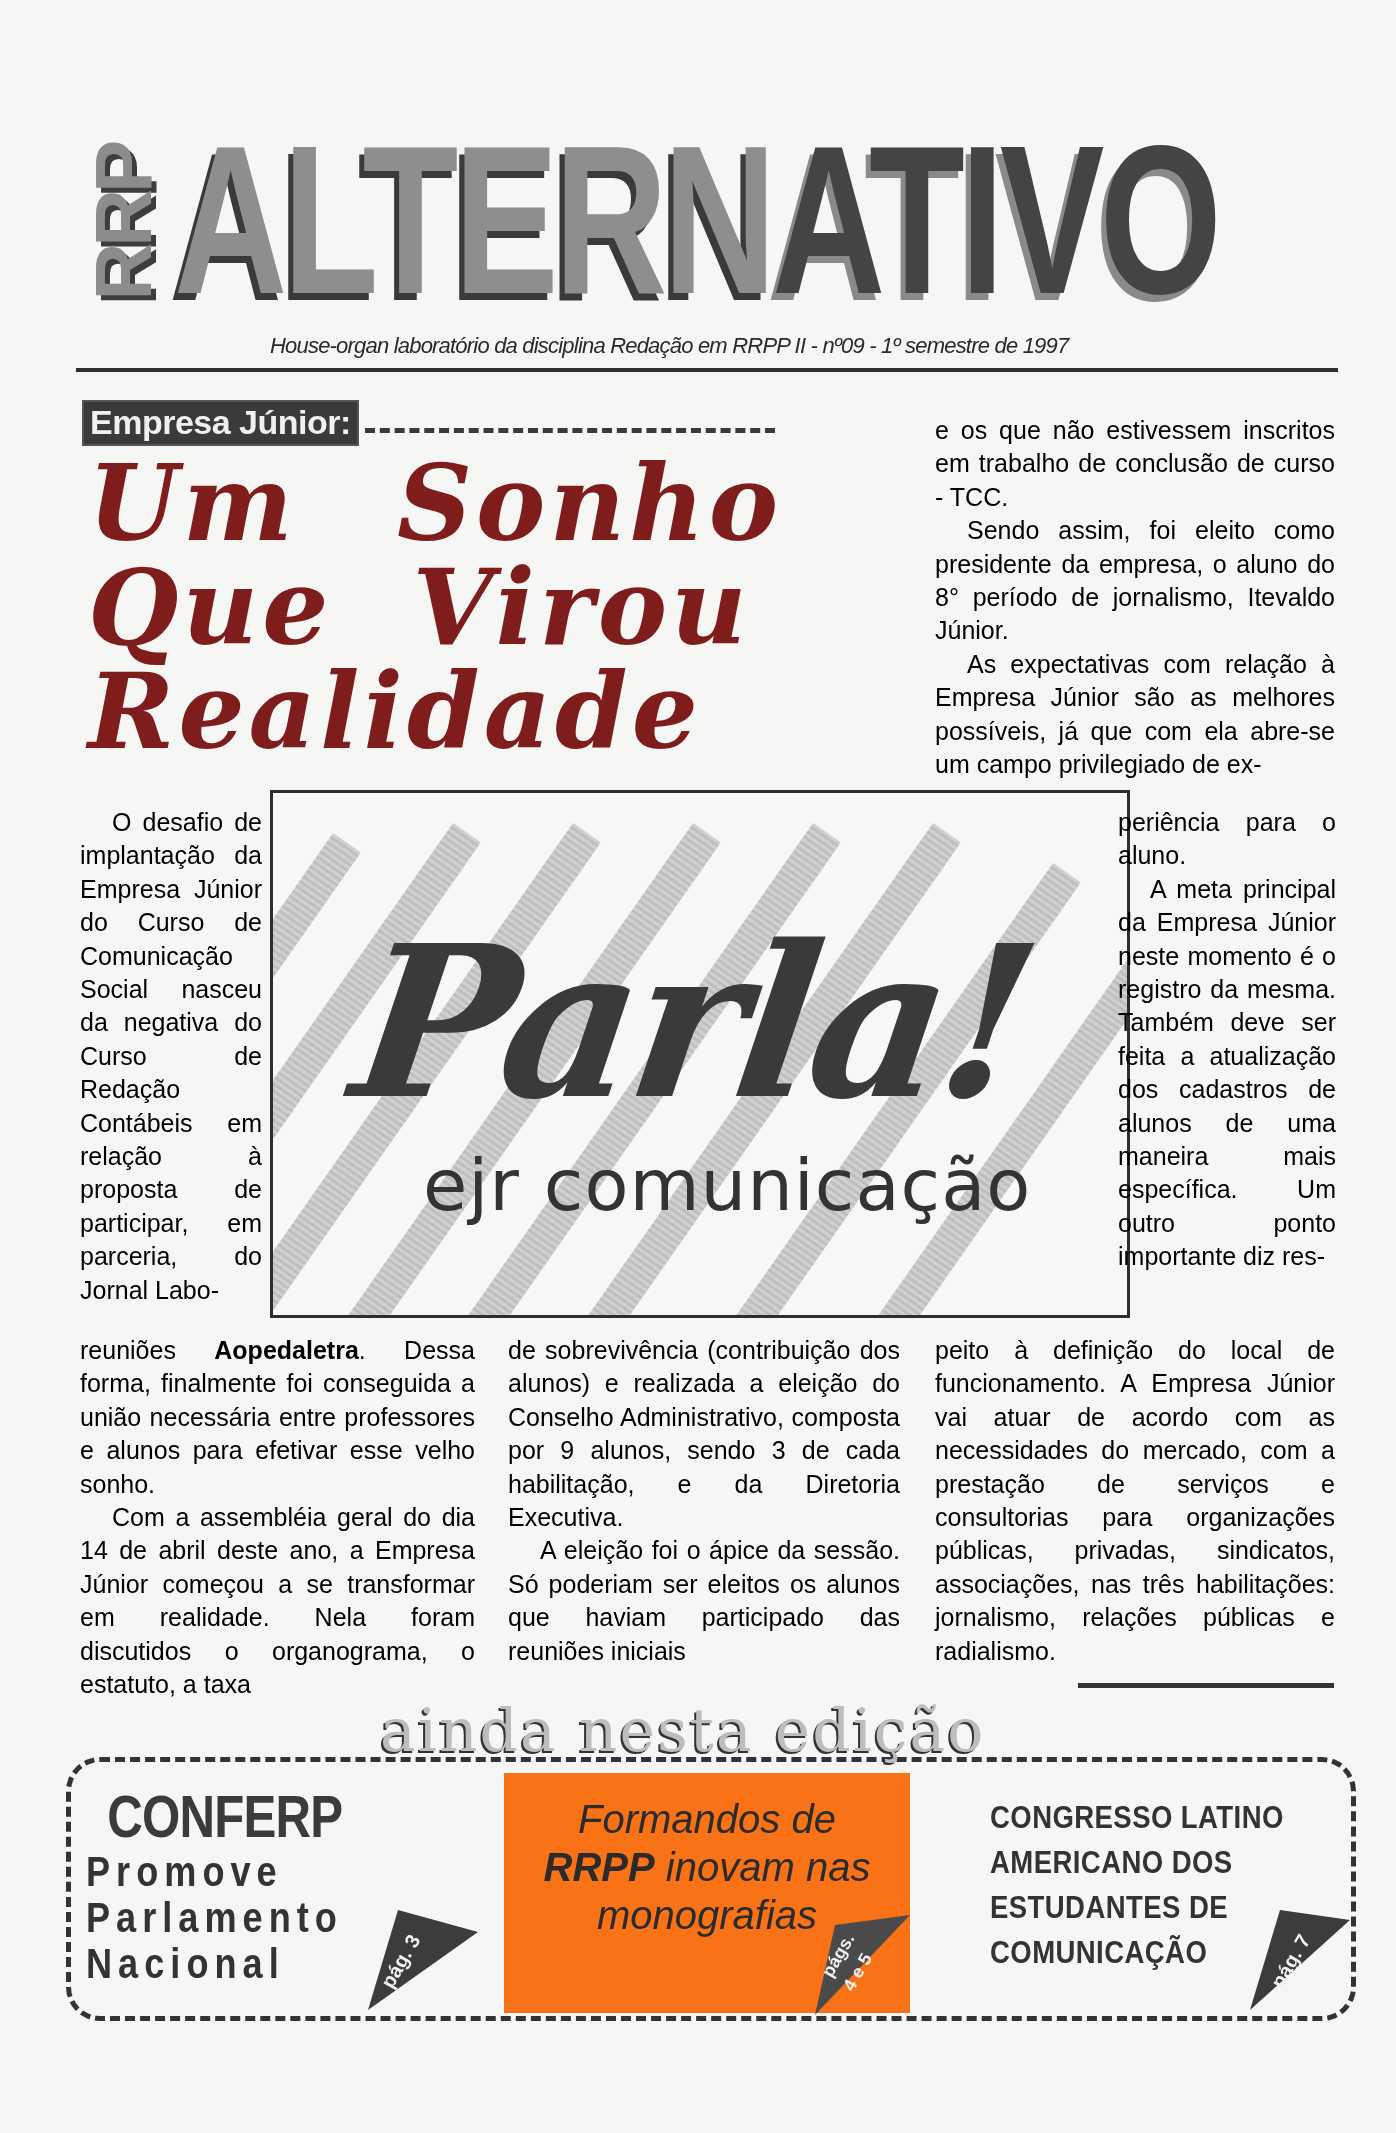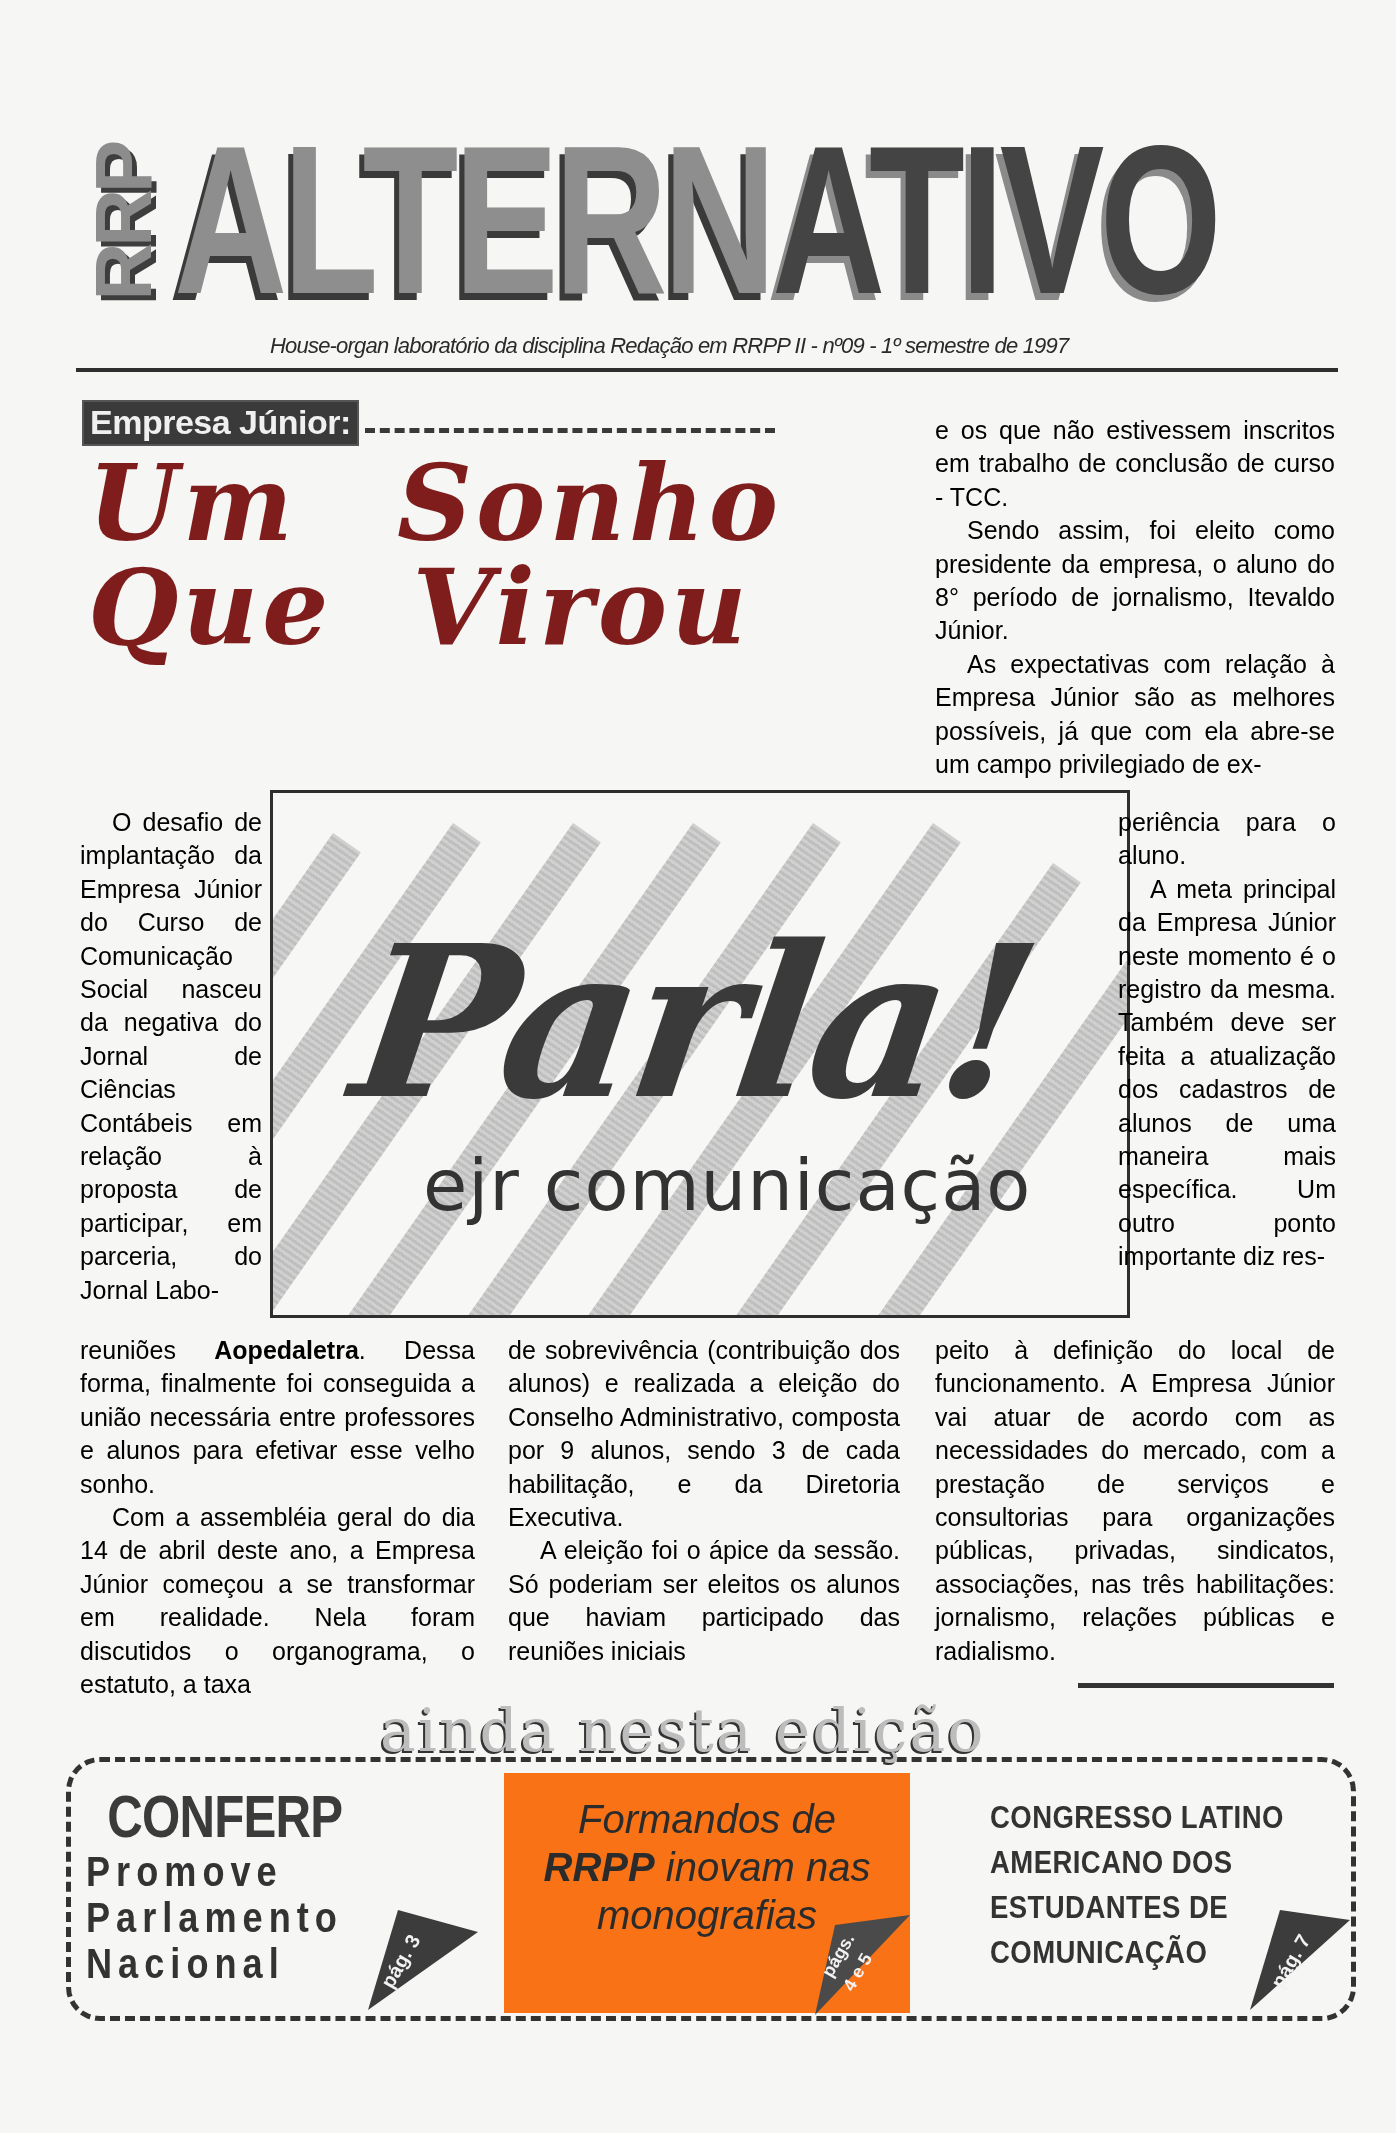--- a/index.html
+++ b/index.html
@@ -64,30 +64,31 @@
 <div class="abs sub">House-organ laboratório da disciplina Redação  em RRPP II - nº09 - 1º semestre de 1997</div>
 <div class="abs rule-top"></div>
 
 <div class="abs kicker">
   <span class="lbl">Empresa Júnior:</span>
   <span class="dash"></span>
 </div>
 <div class="abs headline">
   <div>Um Sonho</div>
   <div>Que Virou</div>
+  <div>Realidade</div>
 </div>
 
 <div class="abs col col-r-top">
   <p class="noind">e os que não estivessem inscritos em trabalho de conclusão de curso - TCC.</p>
   <p>Sendo assim, foi eleito como presidente da empresa, o aluno do 8° período de jornalismo, Itevaldo Júnior.</p>
   <p>As expectativas com relação à Empresa Júnior são as melhores possíveis, já que com ela abre-se um campo privilegiado de ex-</p>
 </div>
 
 <div class="abs col col-l-top">
-  <p>O desafio de implantação da Empresa Júnior do Curso de Comunicação Social nasceu da negativa do Jornal de Ciências Contábeis em relação à proposta de participar, em parceria, do Jornal Labo-</p>
+  <p>O desafio de implantação da Empresa Júnior do Curso de Comunicação Social nasceu da negativa do Curso de Redação Contábeis em relação à proposta de participar, em parceria, do Jornal Labo-</p>
 </div>
 
 <div class="abs logo-box">
   <div class="stripe" style="left:60px;top:40px;"></div>
   <div class="stripe" style="left:180px;top:30px;"></div>
   <div class="stripe" style="left:300px;top:30px;"></div>
   <div class="stripe" style="left:420px;top:30px;"></div>
   <div class="stripe" style="left:540px;top:30px;"></div>
   <div class="stripe" style="left:660px;top:30px;"></div>
   <div class="stripe" style="left:780px;top:70px;"></div>

